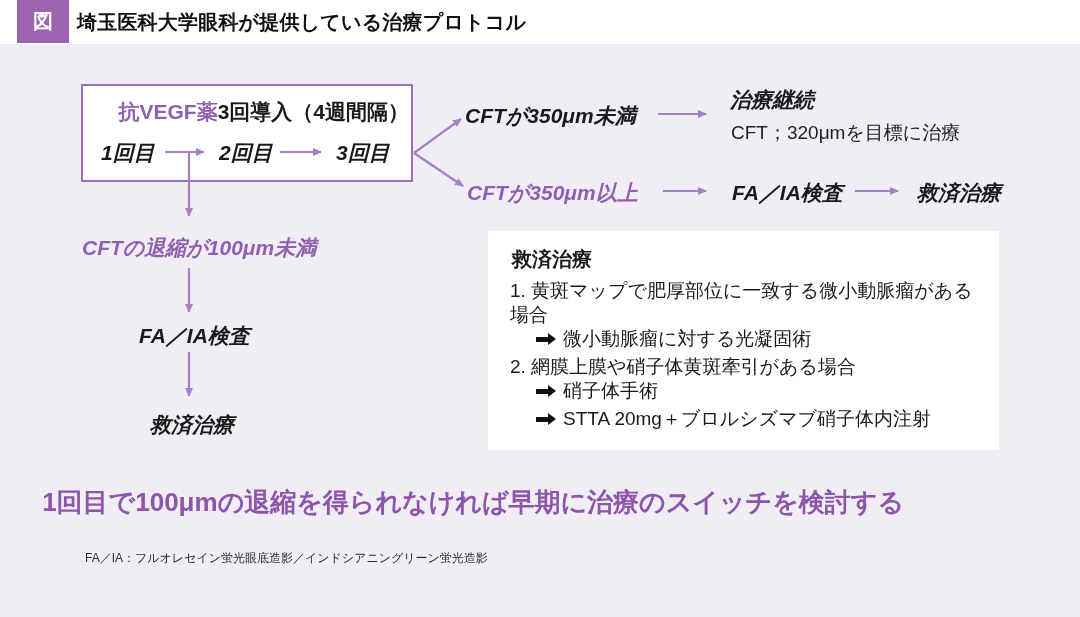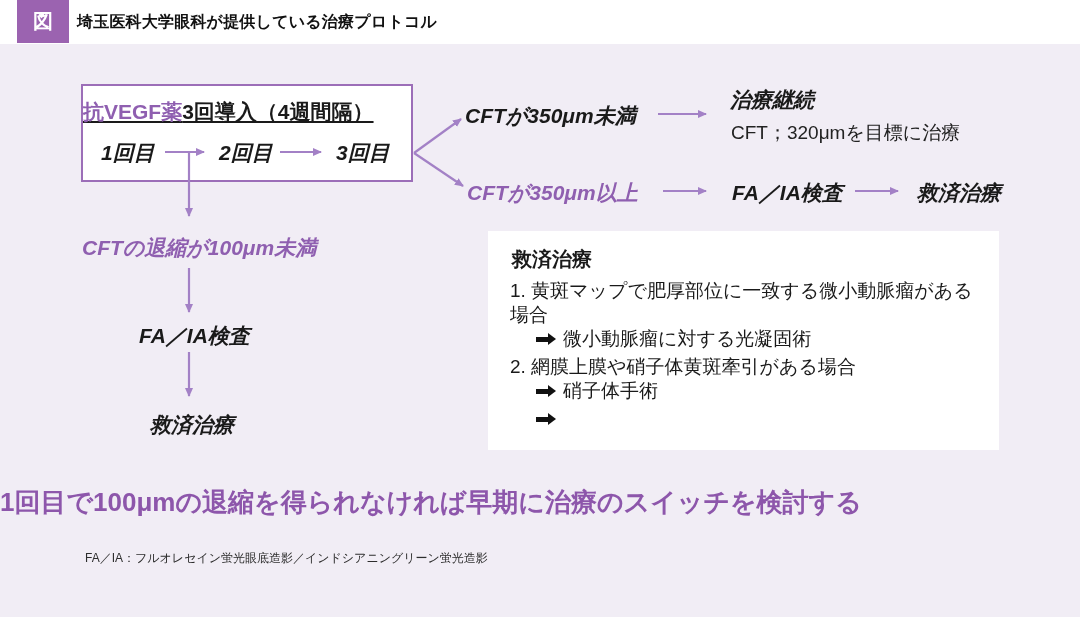--- a/index.html
+++ b/index.html
@@ -11,50 +11,50 @@
   }
   
   .header{position:absolute;left:0;top:0;width:1080px;height:44px;background:#ffffff;}
   .badge{
     position:absolute;left:17px;top:0;width:52px;height:43px;
     background:#9b63b0;color:#ffffff;font-size:20px;font-weight:bold;
     display:flex;align-items:center;justify-content:center;
   }
   .header-title{
     position:absolute;left:77px;top:0;height:44px;display:flex;align-items:center;
-    font-size:16px;font-weight:bold;color:#111;white-space:nowrap;letter-spacing:.2px;
+    font-size:20px;font-weight:bold;color:#111;white-space:nowrap;letter-spacing:.2px;
   }
   
   .lbl{position:absolute;white-space:nowrap;line-height:1;}
   .b21{font-size:21px;font-weight:bold;font-style:italic;}
   .purple{color:#8f5fb0;}
   
   .intro-box{
     position:absolute;left:81px;top:84px;width:328px;height:94px;
     background:#ffffff;border:2px solid #9c6eb8;
   }
   .intro-title{
-    position:absolute;left:83px;top:101px;width:326px;text-align:left;
-    font-size:21px;font-weight:bold;line-height:1;white-space:nowrap;text-decoration:underline;
+    position:absolute;left:83px;top:101px;width:326px;text-align:right;
+    font-size:21px;font-weight:bold;line-height:1;white-space:nowrap;
   }
   
   .relief-box{
     position:absolute;left:488px;top:231px;width:511px;height:219px;
     background:#ffffff;box-sizing:border-box;padding:18px 14px 0 22px;
   }
   .relief-heading{font-size:20px;font-weight:bold;line-height:20px;margin:0 0 10px 2px;}
   .relief-case{font-size:19px;line-height:24px;color:#1a1a1a;}
   .relief-action{font-size:19px;line-height:24px;padding-left:26px;margin-bottom:4px;color:#1a1a1a;}
   .barrow{display:inline-block;position:relative;width:20px;height:13px;margin-right:7px;vertical-align:-1px;}
   .barrow::before{content:"";position:absolute;left:0;top:4px;width:12px;height:5px;background:#111;}
   .barrow::after{content:"";position:absolute;left:12px;top:0;width:0;height:0;
     border-left:8px solid #111;border-top:6.5px solid transparent;border-bottom:6.5px solid transparent;}
   
   .message{
-    position:absolute;left:0;top:487px;width:904px;text-align:left;
+    position:absolute;left:0;top:487px;width:904px;text-align:right;
     font-size:26px;font-weight:bold;color:#8d56ab;white-space:nowrap;line-height:1.2;
   }
   .footnote{position:absolute;left:85px;top:552px;font-size:12px;color:#2d2d2d;white-space:nowrap;line-height:1;}
   
   .arrows{position:absolute;left:0;top:0;width:1080px;height:617px;pointer-events:none;z-index:10;}
 </style>
 </head>
 <body>
 
 <div class="screen">
@@ -84,21 +84,21 @@
 
   <div class="relief-box">
     <div class="relief-heading">救済治療</div>
 
     <div class="relief-case">1. 黄斑マップで肥厚部位に一致する微小動脈瘤がある場合</div>
     <div class="relief-action"><span class="barrow"></span><span>微小動脈瘤に対する光凝固術</span></div>
 
     <div class="relief-case">2. 網膜上膜や硝子体黄斑牽引がある場合</div>
     <div class="relief-action"><span class="barrow"></span><span>硝子体手術</span></div>
 
-    <div class="relief-action"><span class="barrow"></span></div>
+    <div class="relief-action"><span class="barrow"></span><span>STTA 20mg＋ブロルシズマブ硝子体内注射</span></div>
   </div>
 
   <div class="message">1回目で100μmの退縮を得られなければ早期に治療のスイッチを検討する</div>
 
   <div class="footnote">FA／IA：フルオレセイン蛍光眼底造影／インドシアニングリーン蛍光造影</div>
 
   <svg class="arrows" viewBox="0 0 1080 617" xmlns="http://www.w3.org/2000/svg">
     <defs>
       <marker id="ah" markerUnits="userSpaceOnUse" markerWidth="10" markerHeight="10" refX="8" refY="4.5" orient="auto">
         <path d="M0,0.5 L9,4.5 L0,8.5 Z" fill="#a381c6"></path>

